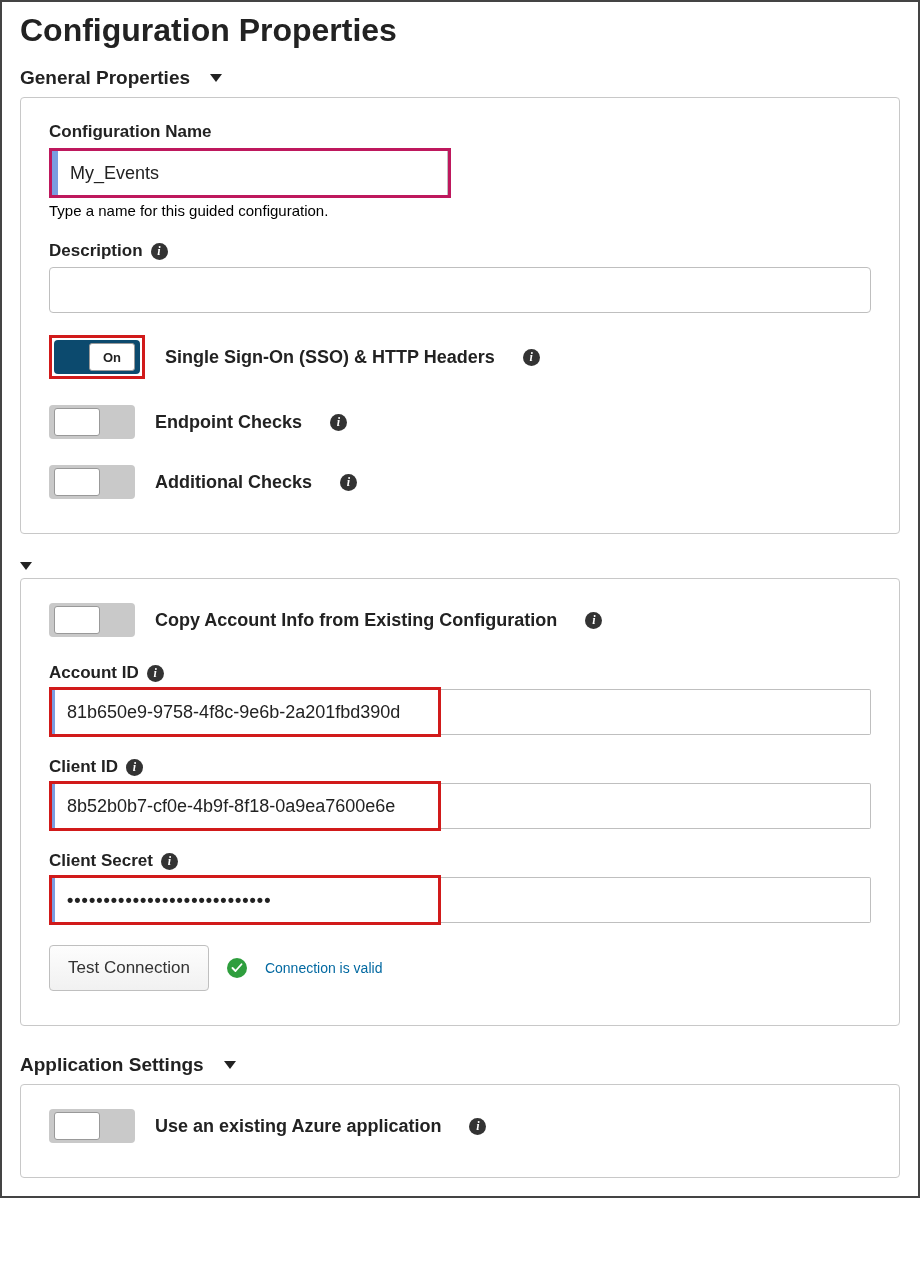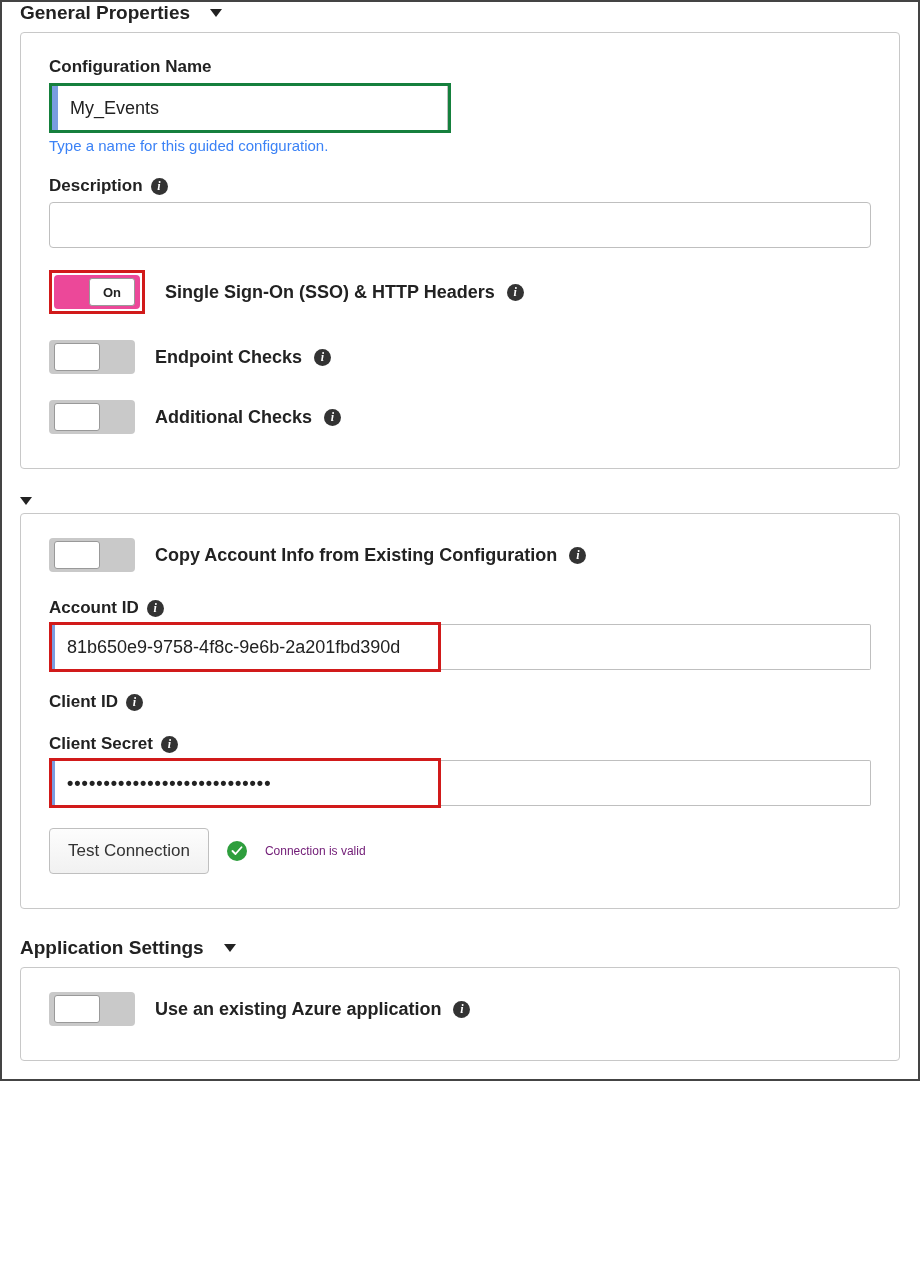--- a/index.html
+++ b/index.html
@@ -67,26 +67,26 @@
     width: 100%;
     height: 46px;
     border: 1px solid #bfbfbf;
     border-radius: 4px;
     padding: 0 12px;
     font-size: 18px;
     color: #222;
   }
   .hint {
     font-size: 15px;
-    color: #3b82f6;
+    color: #000000;
     margin-top: 4px;
   }
   .field-group { margin-bottom: 22px; }
   .red-box {
-    border: 3px solid #15803d;
+    border: 3px solid #be185d;
     display: inline-block;
   }
   .red-box .input-tight {
     height: 44px;
     border: none;
     outline: none;
     padding: 0 20px 0 12px;
     font-size: 18px;
     border-left: 6px solid #7a9de0;
     border-right: 1px solid #bfbfbf;
@@ -130,21 +130,21 @@
   }
   .toggle {
     width: 86px; height: 34px;
     border-radius: 4px;
     display: inline-flex;
     align-items: center;
     padding: 0;
     position: relative;
     cursor: pointer;
   }
-  .toggle.on { background: #ec4899; }
+  .toggle.on { background: #0c4a6e; }
   .toggle.off { background: #c9c9c9; }
   .toggle .knob {
     width: 46px; height: 28px;
     background: #fff;
     border: 1px solid #999;
     border-radius: 3px;
     margin: 0 3px;
     display: flex;
     align-items: center;
     justify-content: center;
@@ -152,21 +152,21 @@
     font-weight: bold;
     position: absolute;
   }
   .toggle.on .knob { right: 2px; }
   .toggle.off .knob { left: 2px; }
   .toggle-label {
     font-size: 18px;
     font-weight: bold;
     display: flex;
     align-items: center;
-    gap: 12px;
+    gap: 28px;
   }
   .red-wrap-toggle {
     border: 3px solid #d11a1a;
     padding: 2px;
     display: inline-flex;
   }
   .btn {
     height: 46px;
     padding: 8px 18px;
     font-size: 17px;
@@ -184,27 +184,28 @@
   }
   .check-circle {
     width: 20px; height: 20px;
     border-radius: 50%;
     background: #2e9e3d;
     display: inline-flex;
     align-items: center;
     justify-content: center;
   }
   .check-circle svg { width: 12px; height: 12px; }
-  .status-text { font-size: 12px; color: #701a75; }
+  .status-text { font-size: 14px; color: #0369a1; }
   .dots { letter-spacing: 1px; font-weight: bold; }
 </style>
 </head>
 <body>
 
 <div class="page">
+  <h1 class="page-title">Configuration Properties</h1>
 
   <div class="section-header">
     <span>General Properties</span>
     <span class="caret-down"></span>
   </div>
   <div class="section-body">
 
     <div class="field-group">
       <div class="label-row">Configuration Name</div>
       <div class="red-box short">
@@ -278,20 +279,24 @@
       <div class="overlay-wrap">
         <input class="input-accent" type="text" value="81b650e9-9758-4f8c-9e6b-2a201fbd390d" style="">
         <div class="red-box empty"></div>
       </div>
     </div>
 
     <div class="field-group">
       <div class="label-row">
         <span>Client ID</span>
         <span class="info-icon">i</span>
+      </div>
+      <div class="overlay-wrap">
+        <input class="input-accent" type="text" value="8b52b0b7-cf0e-4b9f-8f18-0a9ea7600e6e" style="">
+        <div class="red-box empty"></div>
       </div>
     </div>
 
     <div class="field-group">
       <div class="label-row">
         <span>Client Secret</span>
         <span class="info-icon">i</span>
       </div>
       <div class="overlay-wrap">
         <input class="input-accent dots" type="text" value="••••••••••••••••••••••••••••" style="">

